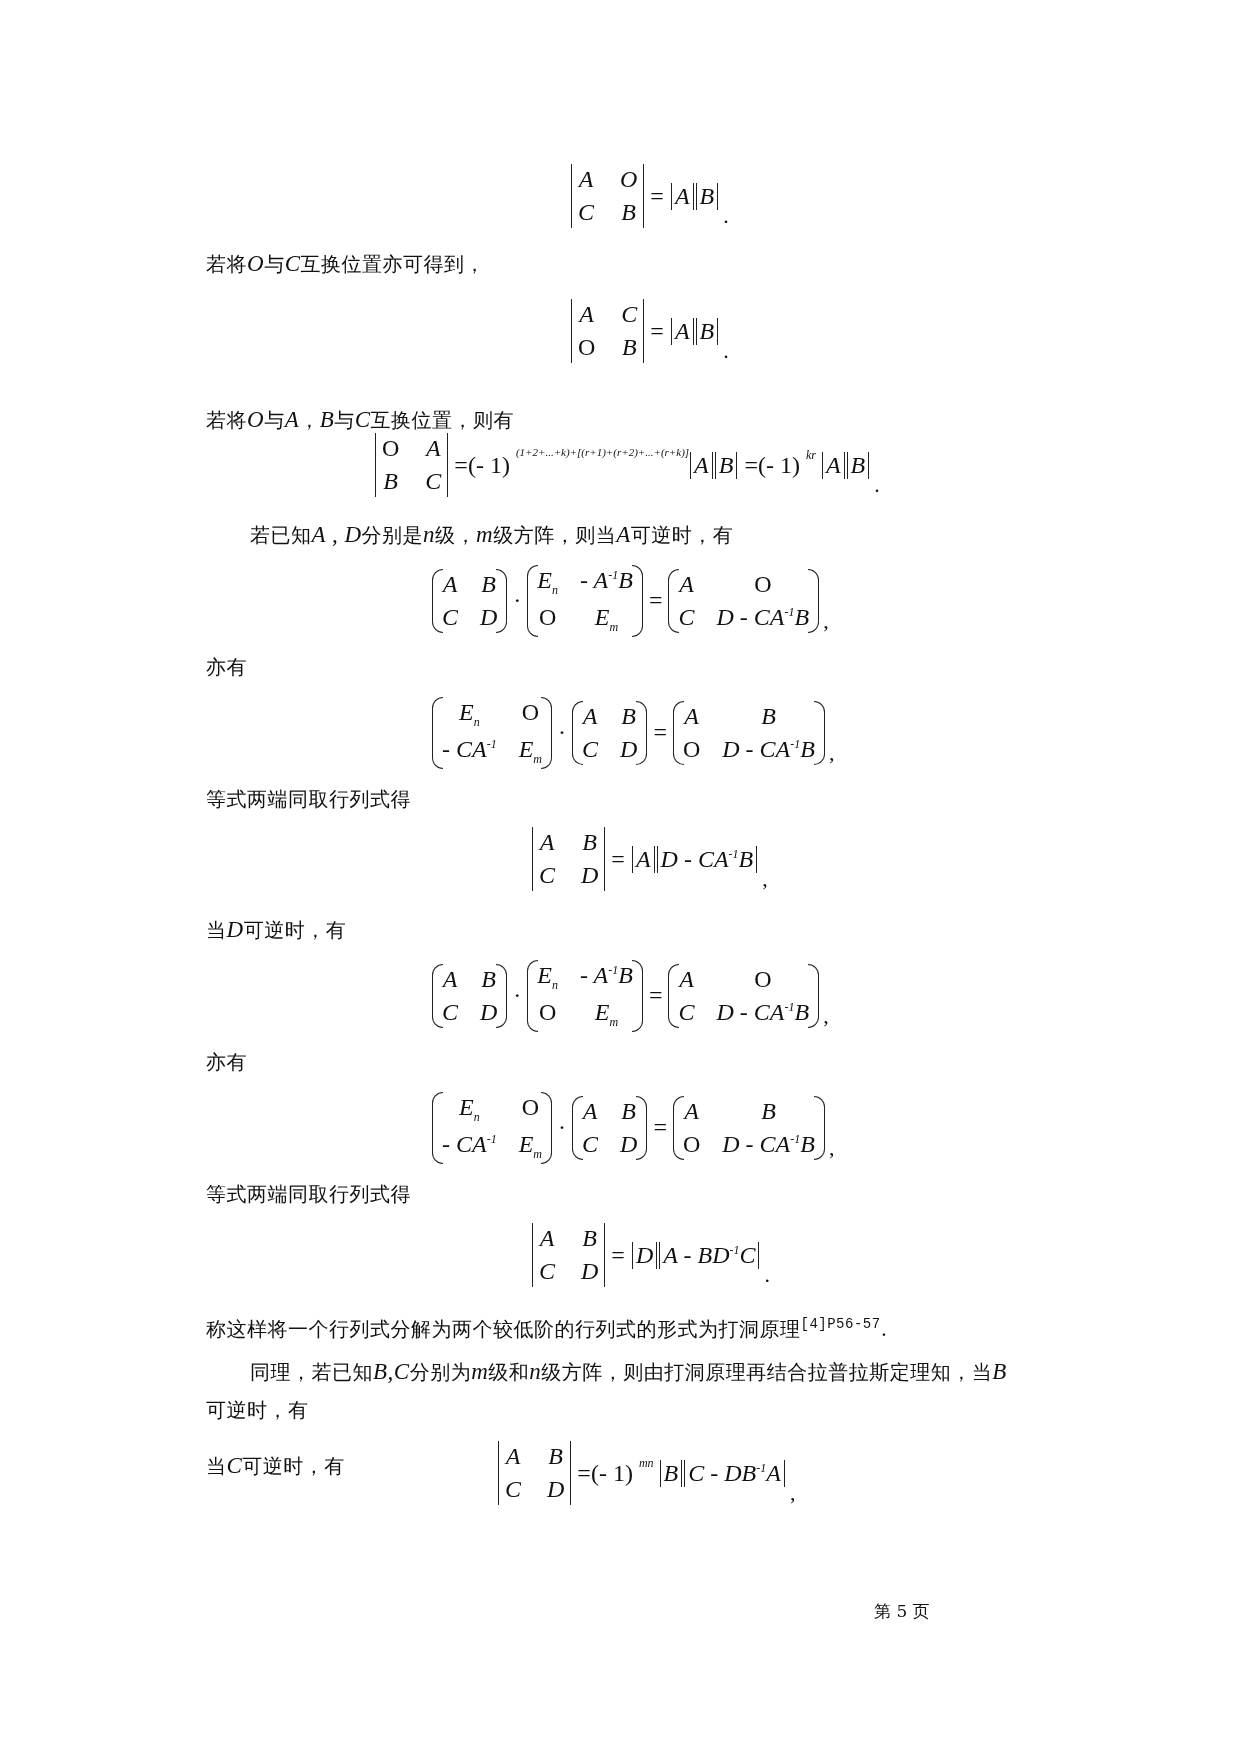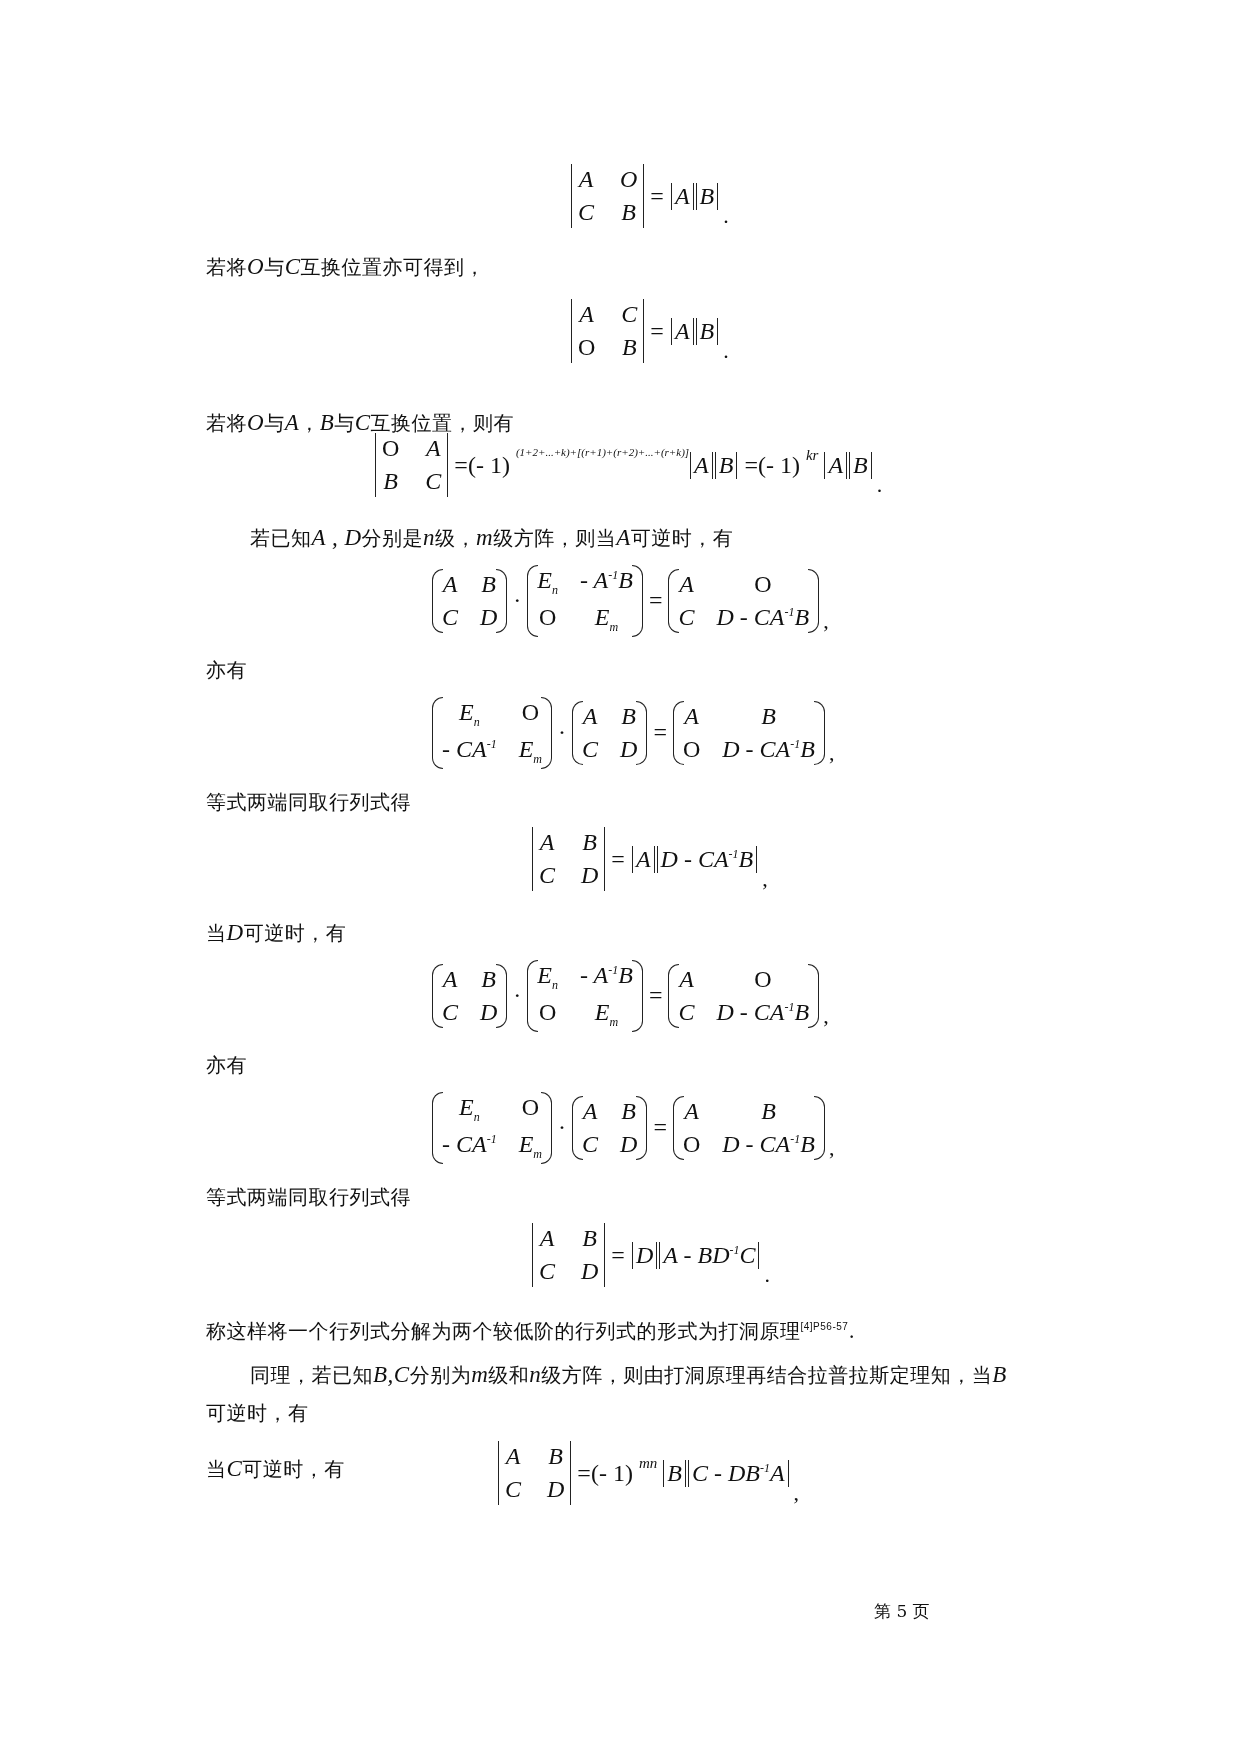--- a/index.html
+++ b/index.html
@@ -1,34 +1,34 @@
 <!DOCTYPE html>
 <html><head>
 <meta charset="utf-8">
 <style>
   html, body { margin:0; padding:0; background:#ffffff; }
   body { width:1234px; height:1748px; position:relative; overflow:hidden;
          font-family:"DejaVu Serif","Liberation Serif",serif; color:#111; }
   .abs { position:absolute; }
-  .cn { font-size:20px; line-height:30px; white-space:nowrap; letter-spacing:0.5px; }
+  .cn { font-size:20px; line-height:24px; white-space:nowrap; letter-spacing:0.5px; }
   .m { font-family:"Liberation Serif","DejaVu Serif",serif; font-style:italic; font-size:23px; }
   .eq { font-family:"Liberation Serif","DejaVu Serif",serif; font-size:24px; display:flex; align-items:center; white-space:nowrap; }
   .det { display:inline-grid; grid-template-columns:auto auto; column-gap:26px; row-gap:6px;
          border-left:1.5px solid #222; border-right:1.5px solid #222; padding:2px 6px; }
   .par { display:inline-grid; column-gap:22px; row-gap:6px; padding:2px 10px; position:relative; }
   .par::before, .par::after { content:""; position:absolute; top:0; bottom:0; width:10px;
          border:1.5px solid #222; }
   .par::before { left:0; border-right:none; border-radius:12px 0 0 12px; }
   .par::after { right:0; border-left:none; border-radius:0 12px 12px 0; }
   .cell { font-style:italic; text-align:center; }
   .up { font-style:normal; }
   .bars { border-left:1.5px solid #222; border-right:1.5px solid #222; padding:0 3px; font-style:italic; margin:0 1px; }
-  .sup { font-size:15px; vertical-align:super; font-style:italic; }
+  .sup { font-size:12px; vertical-align:super; font-style:italic; }
   .op { margin:0 6px; }
-  .cite { font-size:10px; vertical-align:super; font-family:Liberation Sans, sans-serif; }
+  .cite { font-size:14px; vertical-align:super; font-family:Liberation Mono, monospace; }
   .punct { font-size:22px; }
 </style>
 </head>
 <body>
 
 <div class="abs eq" style="left:571px;top:163px;">
   <span class="det">
     <span class="cell">A</span>
     <span class="cell">O</span>
     <span class="cell">C</span>

